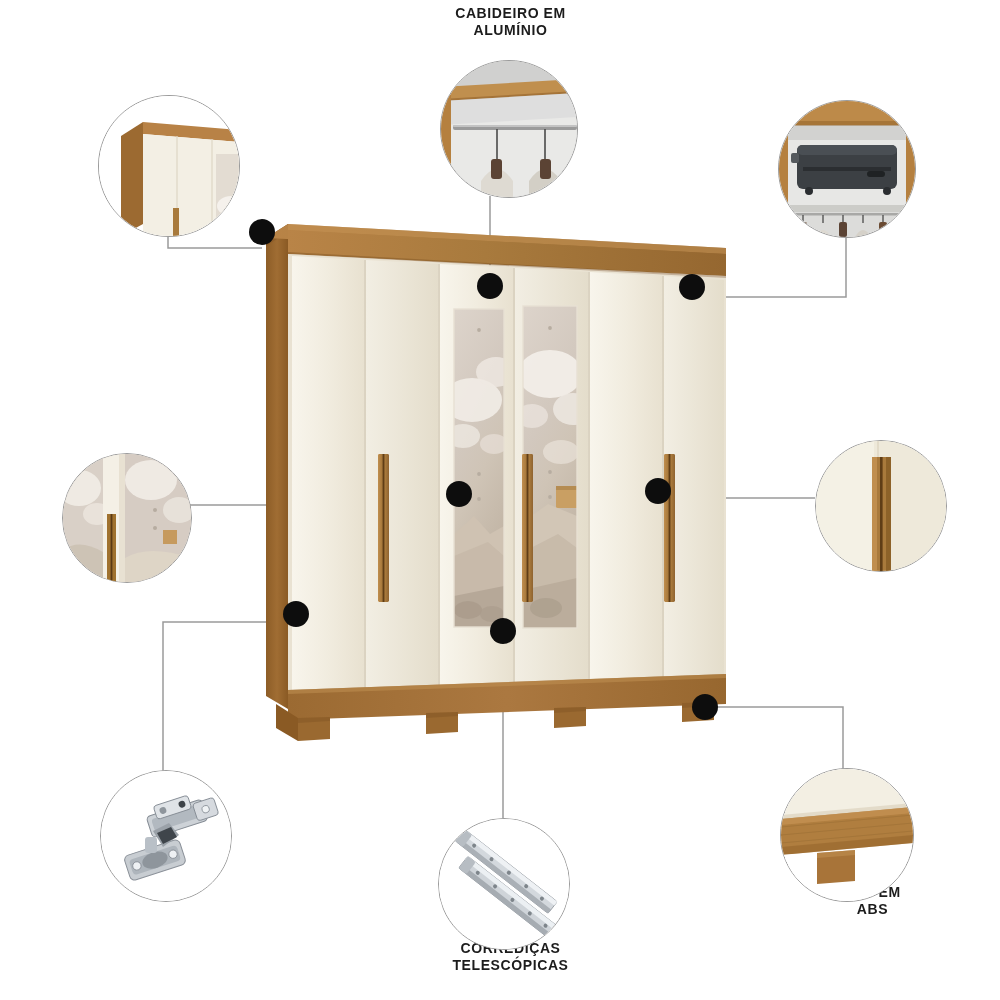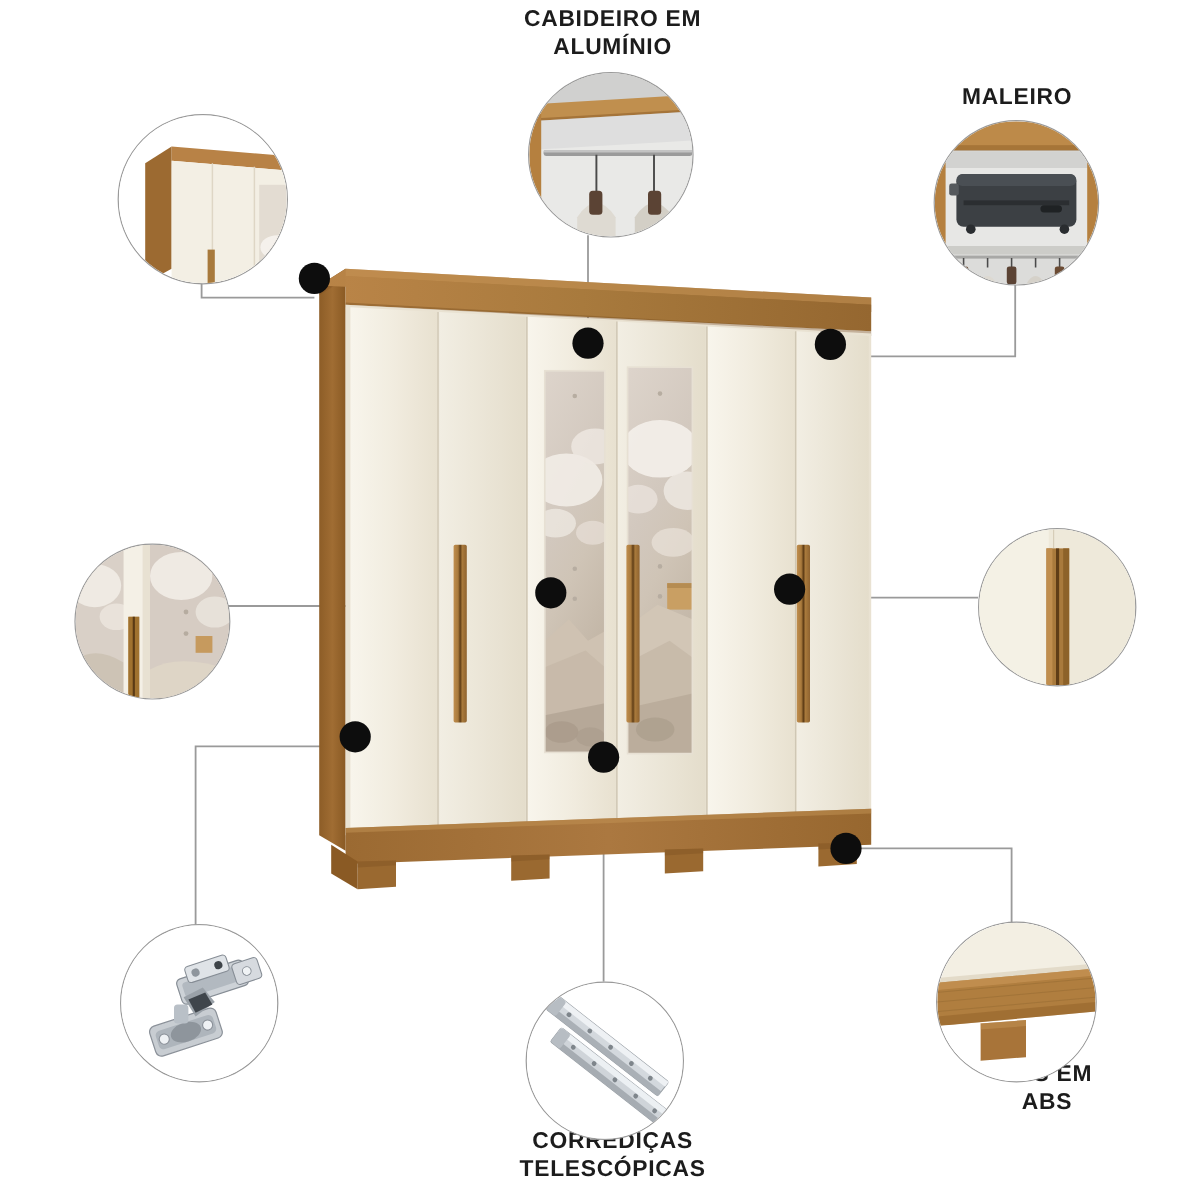--- a/index.html
+++ b/index.html
@@ -22,21 +22,21 @@
     left: 0; top: 0;
     width: 1000px; height: 1000px;
     pointer-events: none;
   }
 
   
   .callout-label {
     position: absolute;
     text-align: center;
     color: #1c1c1c;
-    font-size: 19px;
+    font-size: 14px;
     font-weight: 700;
     letter-spacing: 0.6px;
     line-height: 1.22;
     text-transform: uppercase;
     white-space: pre-line;
   }
 
   
   .callout-circle {
     position: absolute;
@@ -294,21 +294,20 @@
         <path d="M104 68 L104 100"></path>
       </g>
 
       <path d="M40 120 Q56 96 72 120 L72 136 L40 136 Z" fill="#dedad2"></path>
       <path d="M88 120 Q104 96 120 120 L120 136 L88 136 Z" fill="#d3cfc6"></path>
       <rect x="50" y="98" width="11" height="20" rx="3" fill="#5b4334"></rect>
       <rect x="99" y="98" width="11" height="20" rx="3" fill="#5b4334"></rect>
     </svg>
   </div>
 
-  <div class="callout-label" style="left:740px; top:70px; width:215px;">MALEIRO</div>
   <div class="callout-circle" style="left:778px; top:100px; width:136px; height:136px;">
     <svg class="circle-inner" viewBox="0 0 136 136">
       <rect width="136" height="136" fill="#dcdcda"></rect>
 
       <rect x="0" y="0" width="136" height="24" fill="#bd8a49"></rect>
       <rect x="0" y="20" width="136" height="5" fill="#8a5a24" opacity="0.45"></rect>
 
       <rect x="0" y="25" width="136" height="85" fill="#e7e7e5"></rect>
       <rect x="0" y="25" width="136" height="14" fill="#d2d2d0"></rect>
 

